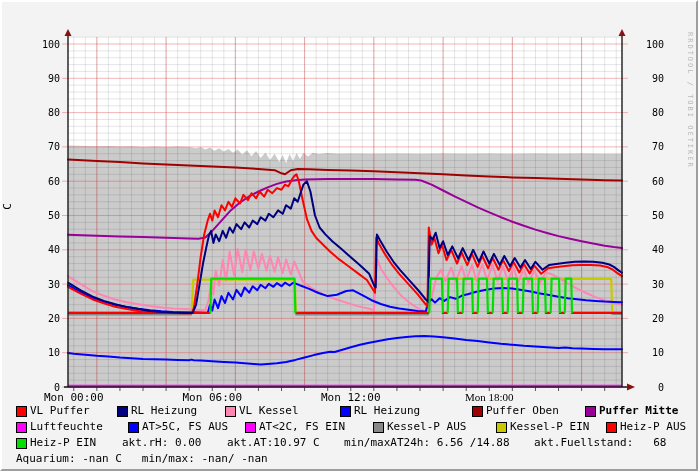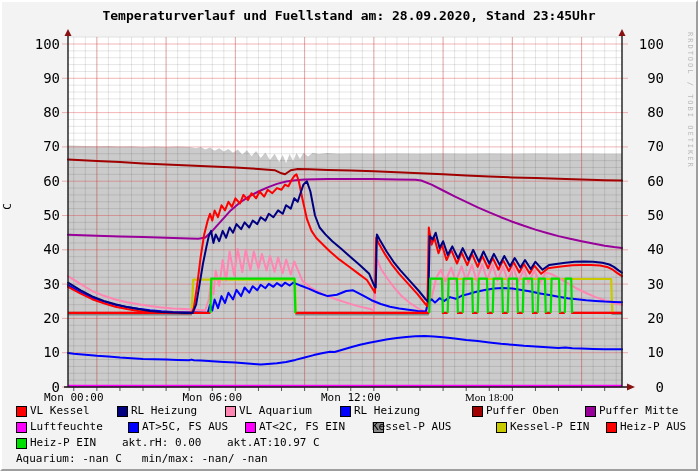--- a/index.html
+++ b/index.html
@@ -19,33 +19,32 @@
     position:absolute;top:30px;right:2px;
     writing-mode:vertical-rl;text-orientation:sideways;
     font-size:7px;letter-spacing:2px;color:#b9b9b9;white-space:pre;
   }
   .ylab-unit{
     position:absolute;left:2px;top:198px;
     transform:rotate(-90deg);transform-origin:center;
     font-size:11px;
   }
   svg{position:absolute;left:0;top:0;}
-  .ytick{position:absolute;font-size:14px;height:13px;line-height:13px;white-space:pre;}
+  .ytick{position:absolute;font-size:10px;height:13px;line-height:13px;white-space:pre;}
   .ytick.l{left:20px;width:38px;text-align:right;}
   .ytick.r{left:626px;width:36px;text-align:right;}
   .xtick{position:absolute;font-size:11px;width:90px;text-align:center;white-space:pre;}
   .lg-row{position:absolute;left:0;width:698px;height:14px;}
   .lg-sw{position:absolute;top:1px;width:9px;height:9px;border:1px solid #000;}
   .lg-tx{position:absolute;top:0;font-size:11px;line-height:12px;white-space:pre;}
 </style>
 </head>
 <body>
 
 <div class="stage">
-  <div class="title">Temperaturverlauf und Fuellstand am: 28.09.2020, Stand 23:45Uhr</div>
   <div class="watermark">RRDTOOL / TOBI OETIKER</div>
   <div class="ylab-unit">C</div>
   <svg id="plot" width="698" height="471" viewBox="0 0 698 471">
       <rect x="66" y="35" width="554" height="350" fill="#ffffff"></rect>
       <polygon points="66.0,143.5 83.3,143.9 94.9,144.2 106.4,143.9 117.9,144.6 129.5,144.2 141.0,144.9 152.6,144.6 164.1,144.9 175.6,144.6 187.2,144.9 194.1,146.3 198.7,144.9 203.3,147.6 208.0,145.6 212.6,148.7 217.2,146.3 221.8,149.4 226.4,147.0 231.0,150.7 235.7,147.6 240.3,152.4 244.9,148.3 249.5,154.2 254.1,149.0 258.7,155.9 263.4,150.4 268.0,157.9 272.6,151.8 277.2,160.0 280.7,153.1 284.1,161.0 287.6,152.1 291.1,159.3 294.5,151.1 298.0,156.9 301.4,150.7 306.1,154.5 310.7,150.7 316.5,152.1 325.7,151.1 337.2,151.8 348.8,151.4 371.9,151.8 394.9,151.4 418.0,151.8 441.1,151.4 464.2,151.8 487.3,151.4 510.4,151.8 533.4,151.4 556.5,151.8 579.6,151.4 602.7,151.8 620.0,151.8 620.0,385.0 66.0,385.0" fill="#cbcbcb" stroke="none"></polygon>
       <line x1="66" y1="378.14" x2="620" y2="378.14" stroke="rgba(0,0,0,0.10)" stroke-width="1"></line>
       <line x1="66" y1="371.28" x2="620" y2="371.28" stroke="rgba(0,0,0,0.10)" stroke-width="1"></line>
       <line x1="66" y1="364.42" x2="620" y2="364.42" stroke="rgba(0,0,0,0.10)" stroke-width="1"></line>
       <line x1="66" y1="357.56" x2="620" y2="357.56" stroke="rgba(0,0,0,0.10)" stroke-width="1"></line>
       <line x1="66" y1="343.84" x2="620" y2="343.84" stroke="rgba(0,0,0,0.10)" stroke-width="1"></line>
@@ -243,49 +242,51 @@
       <div class="ytick l" style="top: 35.5px;">100</div>
       <div class="ytick r" style="top: 35.5px;">100</div>
       <div class="xtick" style="left: 26.7708px; top: 389px;">Mon 00:00</div>
       <div class="xtick" style="left: 165.271px; top: 389px;">Mon 06:00</div>
       <div class="xtick" style="left: 303.771px; top: 389px;">Mon 12:00</div>
       <div class="xtick" style="left: 442.271px; top: 389px; font-family: Liberation Serif, serif;">Mon 18:00</div>
     </div>
   <div id="legend">
       <div class="lg-row" style="top: 403px;">
         <span class="lg-sw" style="left: 14px; background: rgb(255, 0, 0);"></span>
-        <span class="lg-tx" style="left: 28px;">VL Kessel</span>
+        <span class="lg-tx" style="left: 28px;">VL Puffer</span>
         <span class="lg-sw" style="left: 115px; background: rgb(0, 0, 128);"></span>
         <span class="lg-tx" style="left: 129px;">RL Heizung</span>
         <span class="lg-sw" style="left: 223px; background: rgb(255, 133, 179);"></span>
-        <span class="lg-tx" style="left: 237px;">VL Aquarium</span>
+        <span class="lg-tx" style="left: 237px;">VL Kessel</span>
         <span class="lg-sw" style="left: 338px; background: rgb(0, 0, 255);"></span>
         <span class="lg-tx" style="left: 352px;">RL Heizung</span>
         <span class="lg-sw" style="left: 470px; background: rgb(160, 0, 0);"></span>
         <span class="lg-tx" style="left: 484px;">Puffer Oben</span>
         <span class="lg-sw" style="left: 583px; background: rgb(153, 0, 153);"></span>
-        <span class="lg-tx" style="left: 597px;">Puffer Mitte</span>
+        <span class="lg-tx" style="left: 597px; font-weight: bold;">Puffer Mitte</span>
       </div>
       <div class="lg-row" style="top: 419px;">
         <span class="lg-sw" style="left: 14px; background: rgb(255, 0, 255);"></span>
         <span class="lg-tx" style="left: 28px;">Luftfeuchte</span>
         <span class="lg-sw" style="left: 126px; background: rgb(0, 0, 255);"></span>
         <span class="lg-tx" style="left: 140px; text-align: right;">AT&gt;5C, FS AUS</span>
         <span class="lg-sw" style="left: 243px; background: rgb(255, 0, 255);"></span>
         <span class="lg-tx" style="left: 257px;">AT&lt;2C, FS EIN</span>
         <span class="lg-sw" style="left: 371px; background: rgb(136, 136, 136);"></span>
-        <span class="lg-tx" style="left: 370px; text-align: center;">Kessel-P AUS</span>
+        <span class="lg-tx" style="left: 385px; text-align: center;">Kessel-P AUS</span>
         <span class="lg-sw" style="left: 494px; background: rgb(201, 201, 0);"></span>
         <span class="lg-tx" style="left: 508px;">Kessel-P EIN</span>
         <span class="lg-sw" style="left: 604px; background: rgb(255, 0, 0);"></span>
         <span class="lg-tx" style="left: 618px;">Heiz-P AUS</span>
       </div>
       <div class="lg-row" style="top: 435px;">
         <span class="lg-sw" style="left: 14px; background: rgb(0, 224, 0);"></span>
         <span class="lg-tx" style="left: 28px;">Heiz-P EIN</span>
         <span class="lg-tx" style="left: 120px;">akt.rH: 0.00</span>
         <span class="lg-tx" style="left: 225px;">akt.AT:10.97 C</span>
+        <span class="lg-tx" style="left: 342px;">min/maxAT24h: 6.56 /14.88</span>
+        <span class="lg-tx" style="left: 532px;">akt.Fuellstand:   68</span>
       </div>
       <div class="lg-row" style="top: 451px;">
         <span class="lg-tx" style="left: 14px;">Aquarium: -nan C   min/max: -nan/ -nan</span>
       </div>
     </div>
 </div>
 
 </body></html>

